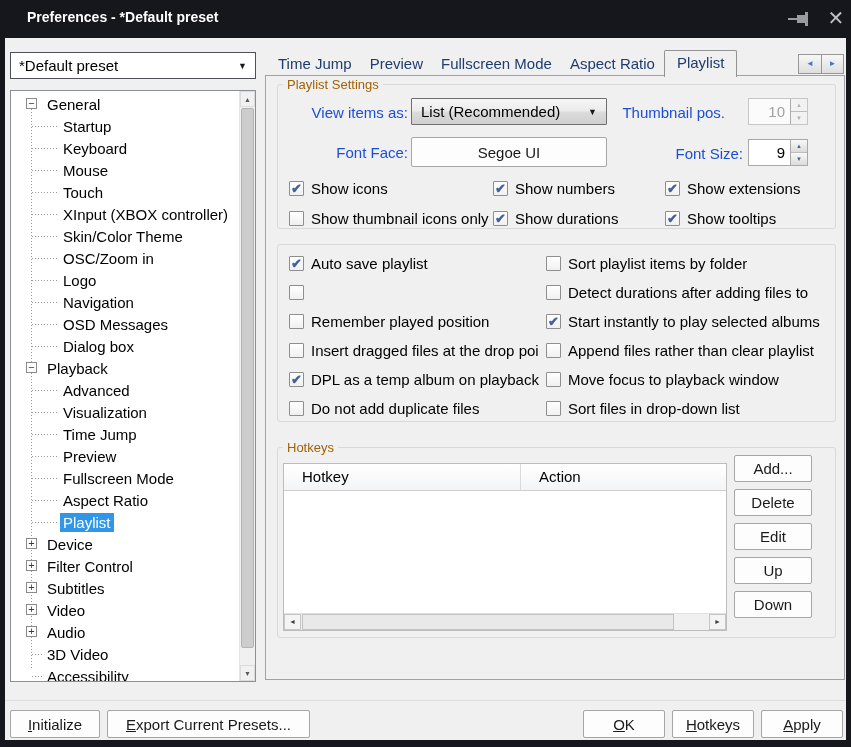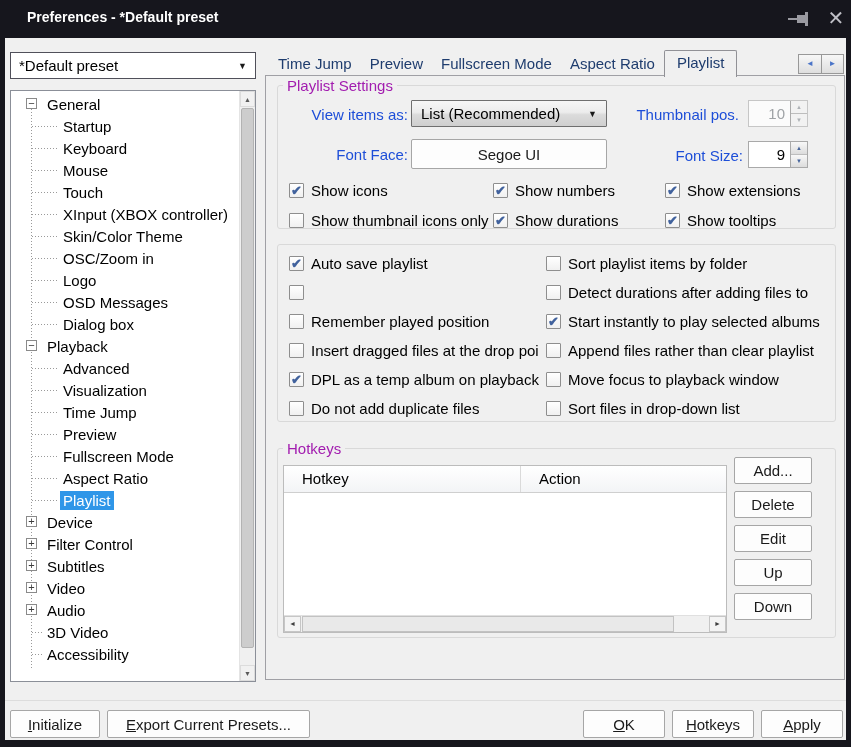--- a/index.html
+++ b/index.html
@@ -48,21 +48,21 @@
   .tab.active{background:#f0f0f0;border:1px solid #919196;border-bottom:none;
     border-radius:2px 2px 0 0;padding:3px 12px 6px;margin-bottom:-1px;}
   .tab-arrows{position:absolute;left:793px;top:16px;display:flex;z-index:3;}
   .tab-arrow{width:23px;height:20px;border:1px solid #989898;box-sizing:border-box;
     background:linear-gradient(#f7f7f7,#dedede);color:#4a74c8;font-size:8px;line-height:18px;text-align:center;}
   .tab-arrow.first{border-right:none;}
   
   .panel{position:absolute;left:260px;top:37px;width:580px;height:605px;
     border:1px solid #a0a0a5;background:#f0f0f0;box-sizing:border-box;}
   fieldset.fs{position:absolute;border:1px solid #d9d9d9;border-radius:3px;margin:0;padding:0;}
-  fieldset.fs legend{font-size:15px;color:#a21caf;margin-left:5px;padding:0 4px;}
+  fieldset.fs legend{font-size:13px;color:#a16207;margin-left:5px;padding:0 4px;}
   .fs-settings{left:11px;top:1px;width:557px;height:150px;}
   .fs-behavior{left:11px;top:168px;width:557px;height:176px;}
   .fs-hotkeys{left:11px;top:364px;width:557px;height:196px;}
   .flabel{position:absolute;font-size:15px;color:#1d4ed8;}
   .r{text-align:right;}
   
   .combo2{position:absolute;left:133px;top:6px;width:196px;height:27px;box-sizing:border-box;
     border:1px solid #6f6f6f;border-radius:1px;display:flex;align-items:center;padding:0 9px;
     font-size:15px;background:linear-gradient(#f6f6f6,#ececec 45%,#dbdbdb 55%,#cfcfcf);}
   .combo2 .arrow{margin-left:auto;font-size:9px;color:#1a1a1a;}
@@ -173,20 +173,24 @@
           <div class="trow child">
             <span class="hstub"></span>
             <span class="label">OSC/Zoom in</span>
           </div>
           <div class="trow child">
             <span class="hstub"></span>
             <span class="label">Logo</span>
           </div>
           <div class="trow child">
             <span class="hstub"></span>
+            <span class="label">Navigation</span>
+          </div>
+          <div class="trow child">
+            <span class="hstub"></span>
             <span class="label">OSD Messages</span>
           </div>
           <div class="trow child">
             <span class="hstub"></span>
             <span class="label">Dialog box</span>
           </div>
           <div class="trow">
             <span class="expander">−</span>
             <span class="label">Playback</span>
           </div>
@@ -270,21 +274,21 @@
 
       <fieldset class="fs fs-settings">
         <legend>Playlist Settings</legend>
 
         <div class="flabel r" style="left:10px;top:12px;width:120px;">View items as:</div>
         <div class="combo2">
           <span>List (Recommended)</span>
           <span class="arrow">▼</span>
         </div>
 
-        <div class="flabel r" style="left:331px;top:12px;width:130px;">Thumbnail pos.</div>
+        <div class="flabel r" style="left:317px;top:12px;width:130px;">Thumbnail pos.</div>
         <div class="spin disabled" style="left:470px;top:6px;">
           <div class="val">10</div>
           <div class="btns">
             <div class="sb">▲</div>
             <div class="sb">▼</div>
           </div>
         </div>
 
         <div class="flabel r" style="left:10px;top:52px;width:120px;">Font Face:</div>
         <button class="btn btn-font">Segoe UI</button>

